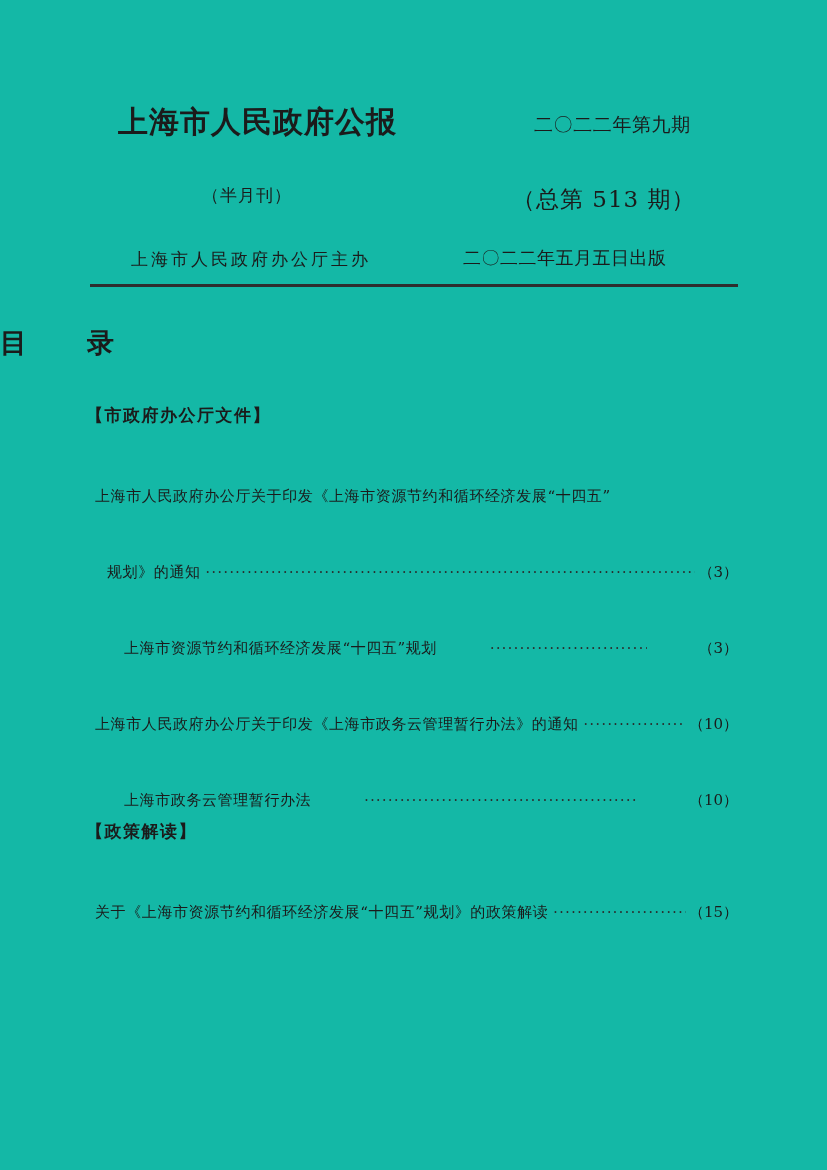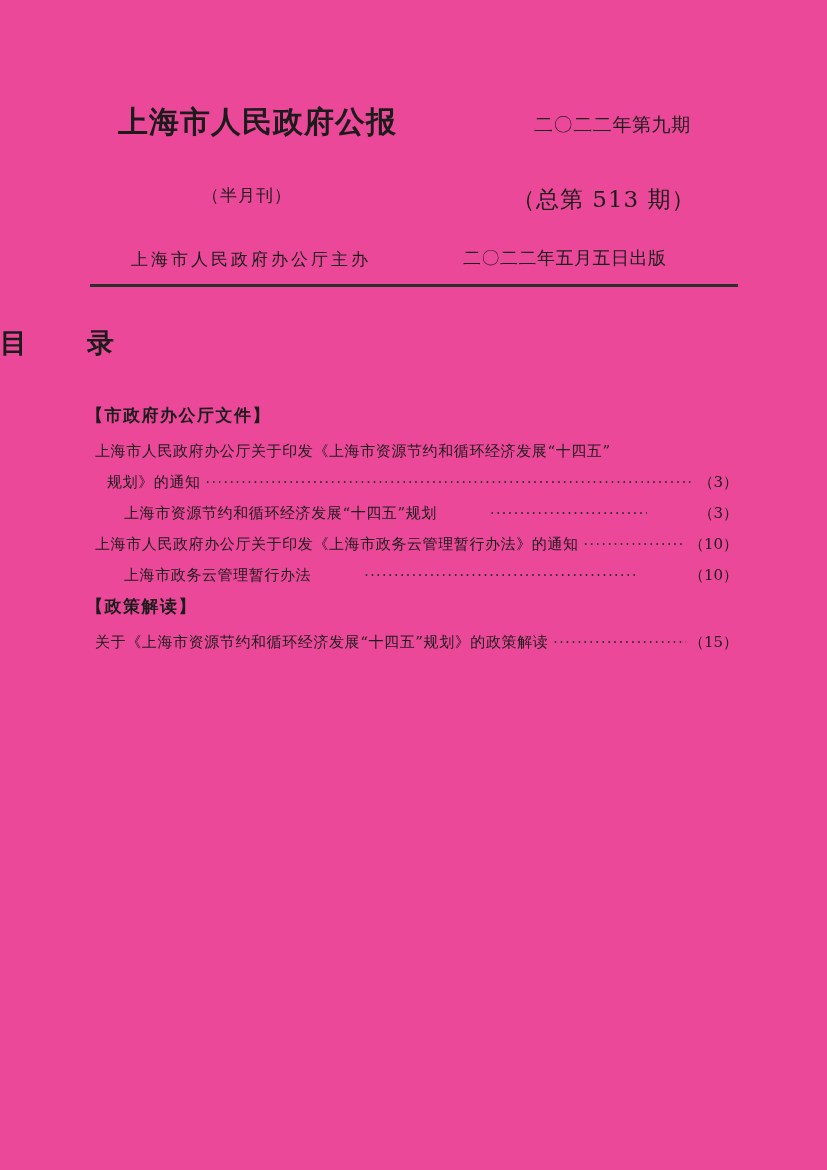--- a/index.html
+++ b/index.html
@@ -1,20 +1,20 @@
 <!DOCTYPE html>
 <html lang="zh"><head>
 <meta charset="utf-8">
 <style>
   html,body { margin:0; padding:0; background:#e8e8e8; }
   .page {
     position:relative;
     width:827px; height:1170px;
     margin:0 auto;
-    background:#ec4899;
+    background:#14b8a6;
     color:#1b1b1b;
     font-family:"DejaVu Serif","Liberation Serif",serif;
     overflow:hidden;
   }
 
   
   .masthead-title {
     position:absolute; left:118px; top:102px;
     font-size:30px; font-weight:bold; letter-spacing:1px;
     white-space:nowrap;
@@ -57,21 +57,21 @@
     font-size:17px; font-weight:bold;
     line-height:31px; margin-left:-9px; margin-bottom:5px;
     letter-spacing:1.5px; white-space:nowrap;
   }
   .toc-row {
     display:flex; align-items:baseline;
     line-height:31px; font-size:15px; letter-spacing:0.6px;
   }
   .toc-row.indent-1 { padding-left:12px; }
   .toc-row.indent-2 { padding-left:29px;gap:48px; }
-  .entry-text { white-space:nowrap; flex:0 0 auto; }
+  .entry-text { white-space:nowrap; flex:0 0 auto;margin-top:45px; }
   .leader {
     flex:1 1 auto; min-width:0;
     overflow:hidden; white-space:nowrap;
     margin:0 3px 0 5px;
     color:#2b2b2b;
   }
   .leader::after {
     content:"········································································································································································";
     font-size:14px; letter-spacing:1.5px;
   }

